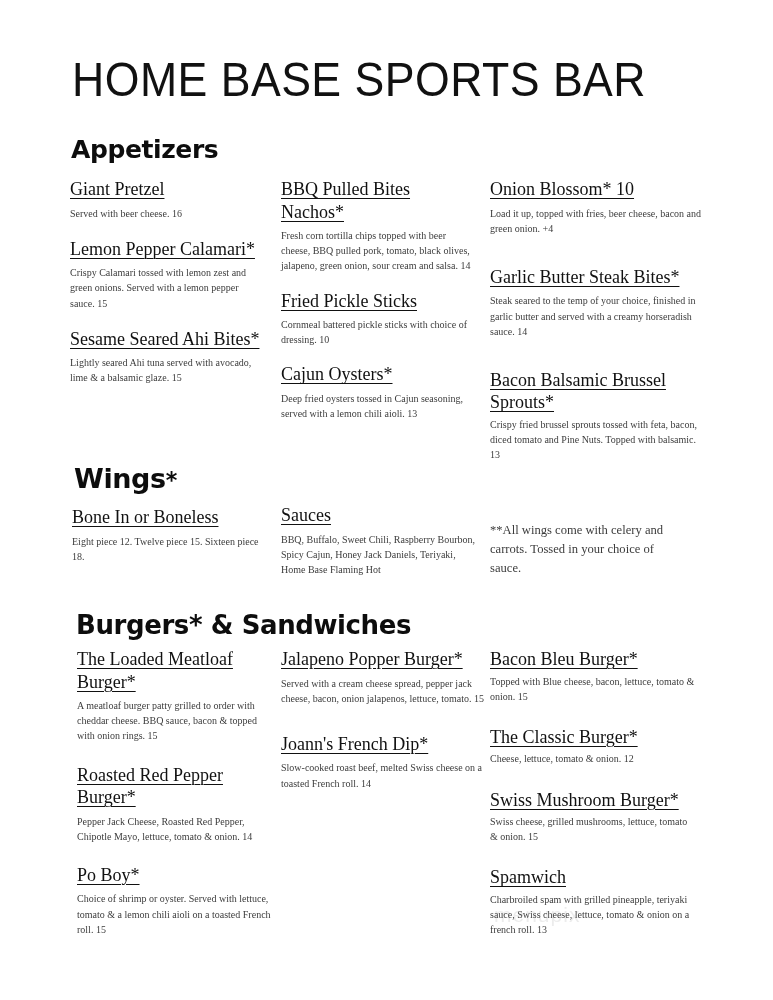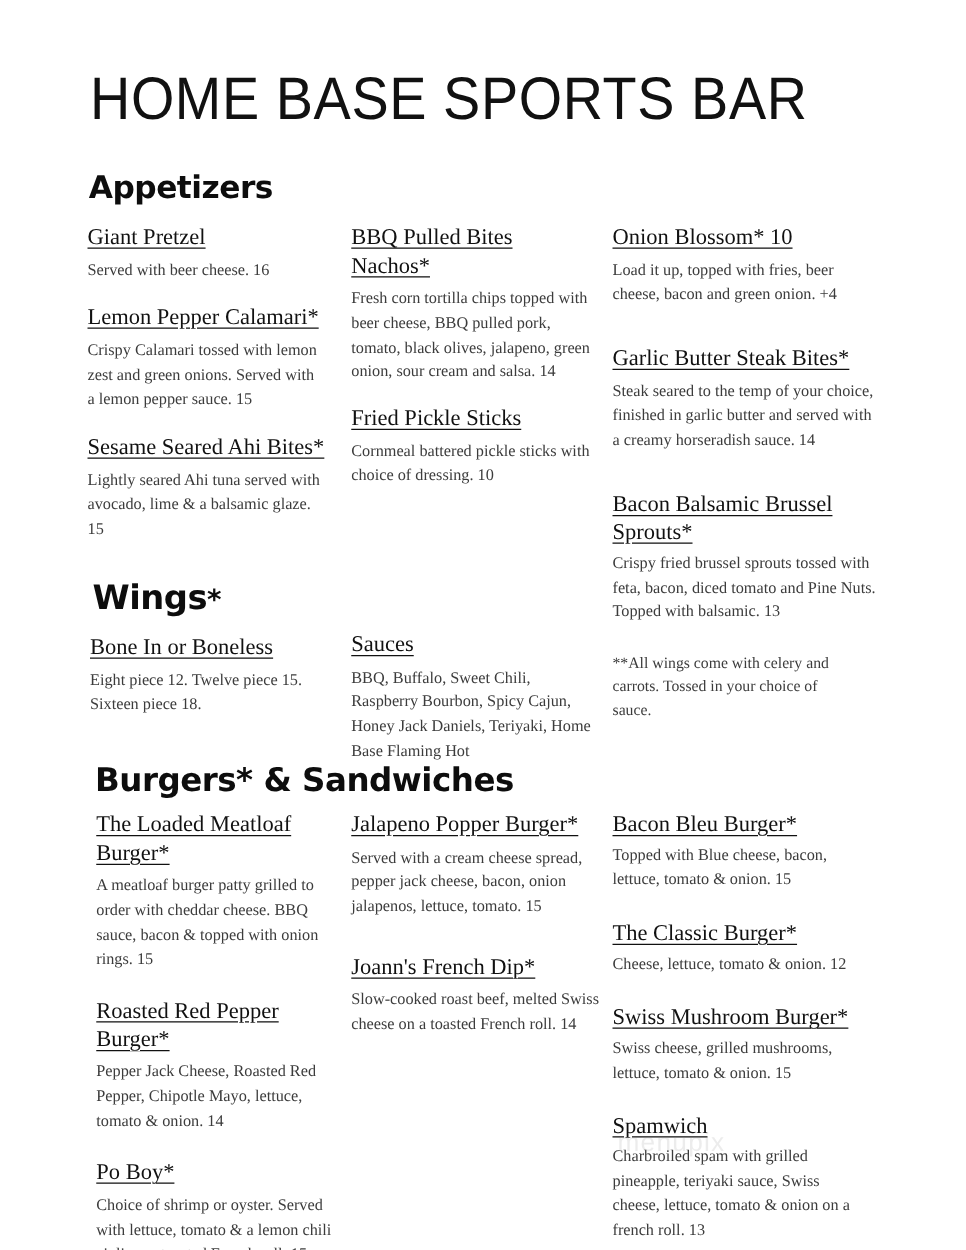--- a/index.html
+++ b/index.html
@@ -81,21 +81,21 @@
     font-weight: 400;
     color: #111111;
     text-decoration: underline;
     text-underline-offset: 2.5px;
     text-decoration-thickness: 1px;
     line-height: 1.25;
     margin-bottom: 5px;
   }
   .item-desc {
     font-family: "Liberation Serif", "DejaVu Serif", serif;
-    font-size: 13px;
+    font-size: 10px;
     line-height: 1.52;
     color: #3c3c3c;
     margin: 0;
   }
   .note-text {
     font-family: "Liberation Serif", "DejaVu Serif", serif;
     font-size: 12.6px;
     line-height: 1.52;
     color: #3c3c3c;
     margin: 0;
@@ -171,20 +171,24 @@
 
   <div class="col" id="appetizers-col-2">
     <div class="menu-item">
       <div class="item-name">BBQ Pulled Bites Nachos*</div>
       <p class="item-desc">Fresh corn tortilla chips topped with beer cheese, BBQ pulled pork, tomato, black olives, jalapeno, green onion, sour cream and salsa. 14</p>
     </div>
     <div class="menu-item">
       <div class="item-name">Fried Pickle Sticks</div>
       <p class="item-desc">Cornmeal battered pickle sticks with choice of dressing. 10</p>
     </div>
+    <div class="menu-item tight">
+      <div class="item-name">Cajun Oysters*</div>
+      <p class="item-desc">Deep fried oysters tossed in Cajun seasoning, served with a lemon chili aioli. 13</p>
+    </div>
   </div>
 
   <div class="col" id="appetizers-col-3">
     <div class="menu-item">
       <div class="item-name">Onion Blossom* 10</div>
       <p class="item-desc">Load it up, topped with fries, beer cheese, bacon and green onion. +4</p>
     </div>
     <div class="menu-item">
       <div class="item-name">Garlic Butter Steak Bites*</div>
       <p class="item-desc">Steak seared to the temp of your choice, finished in garlic butter and served with a creamy horseradish sauce. 14</p>

